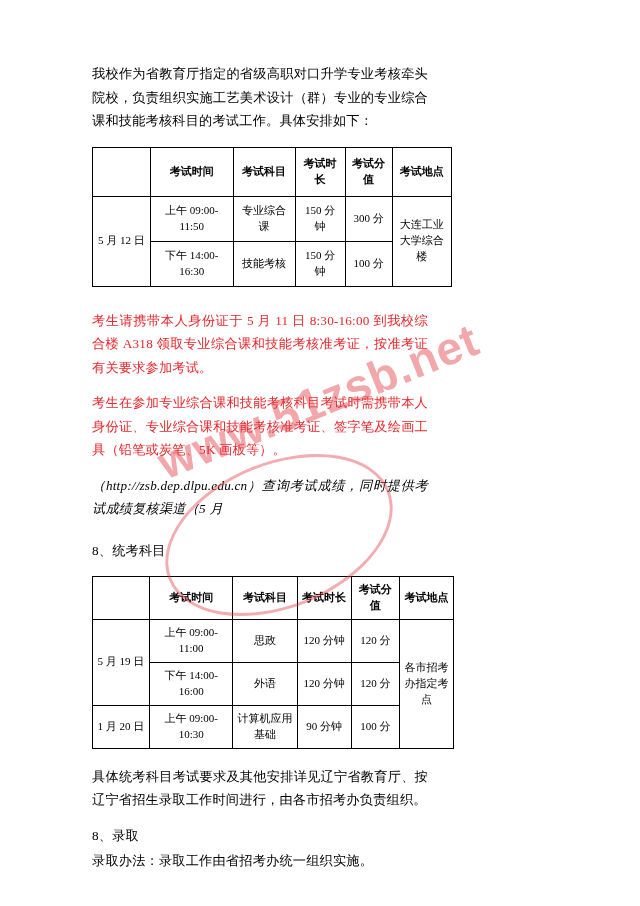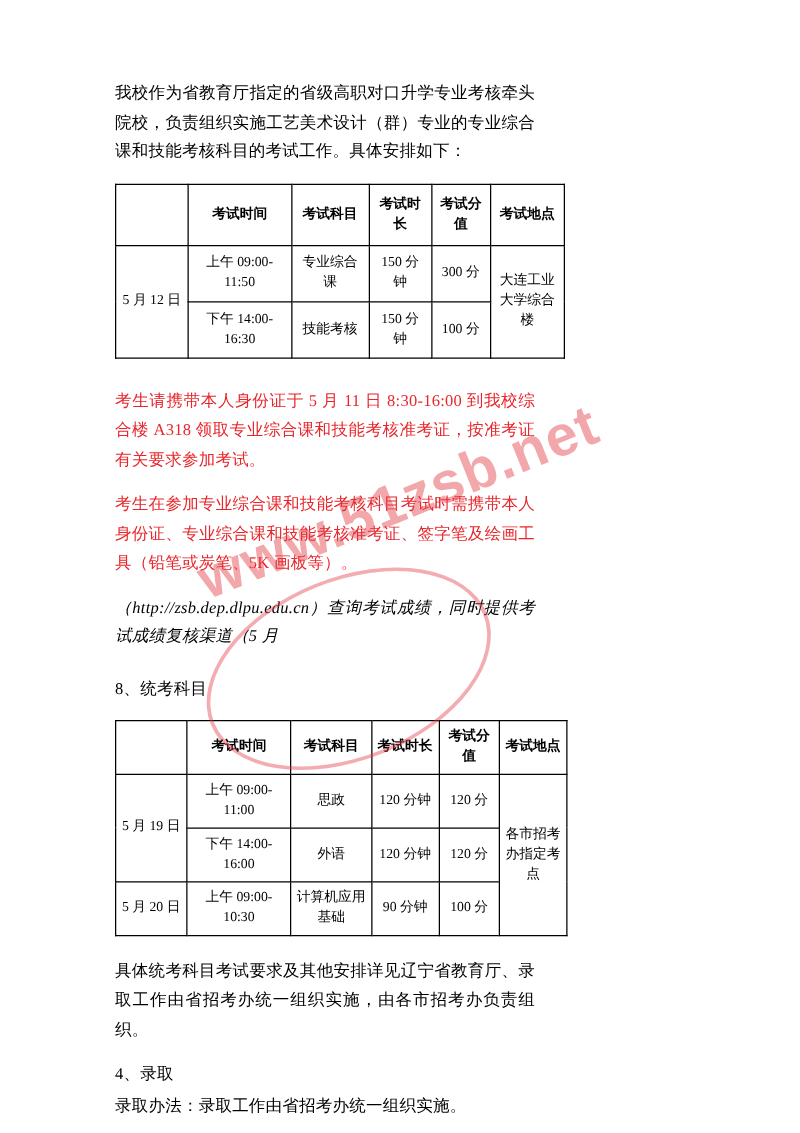--- a/index.html
+++ b/index.html
@@ -184,36 +184,36 @@
         <td class="d4">120 分</td>
         <td class="d5" rowspan="3">各市招考办指定考点</td>
       </tr>
       <tr>
         <td class="d1">下午 14:00-16:00</td>
         <td class="d2">外语</td>
         <td class="d3">120 分钟</td>
         <td class="d4">120 分</td>
       </tr>
       <tr>
-        <td class="d0">5 月 20 日</td>
+        <td class="d0">1 月 20 日</td>
         <td class="d1">上午 09:00-10:30</td>
         <td class="d2">计算机应用基础</td>
         <td class="d3">90 分钟</td>
         <td class="d4">100 分</td>
       </tr>
     </tbody>
   </table>
 
   <div class="spacer-md"></div>
 
-  <p class="para">具体统考科目考试要求及其他安排详见辽宁省教育厅、录取工作由省招考办统一组织实施，由各市招考办负责组织。</p>
+  <p class="para">具体统考科目考试要求及其他安排详见辽宁省教育厅、按辽宁省招生录取工作时间进行，由各市招考办负责组织。</p>
 
   <div class="spacer-sm"></div>
 
-  <p class="para">4、录取</p>
+  <p class="para">8、录取</p>
   <p class="para">录取办法：录取工作由省招考办统一组织实施。</p>
 
   <div class="watermark">
     <div class="wm-circle"></div>
     <div class="wm-text">www.51zsb.net</div>
   </div>
 
 </div>
 
 </body></html>

